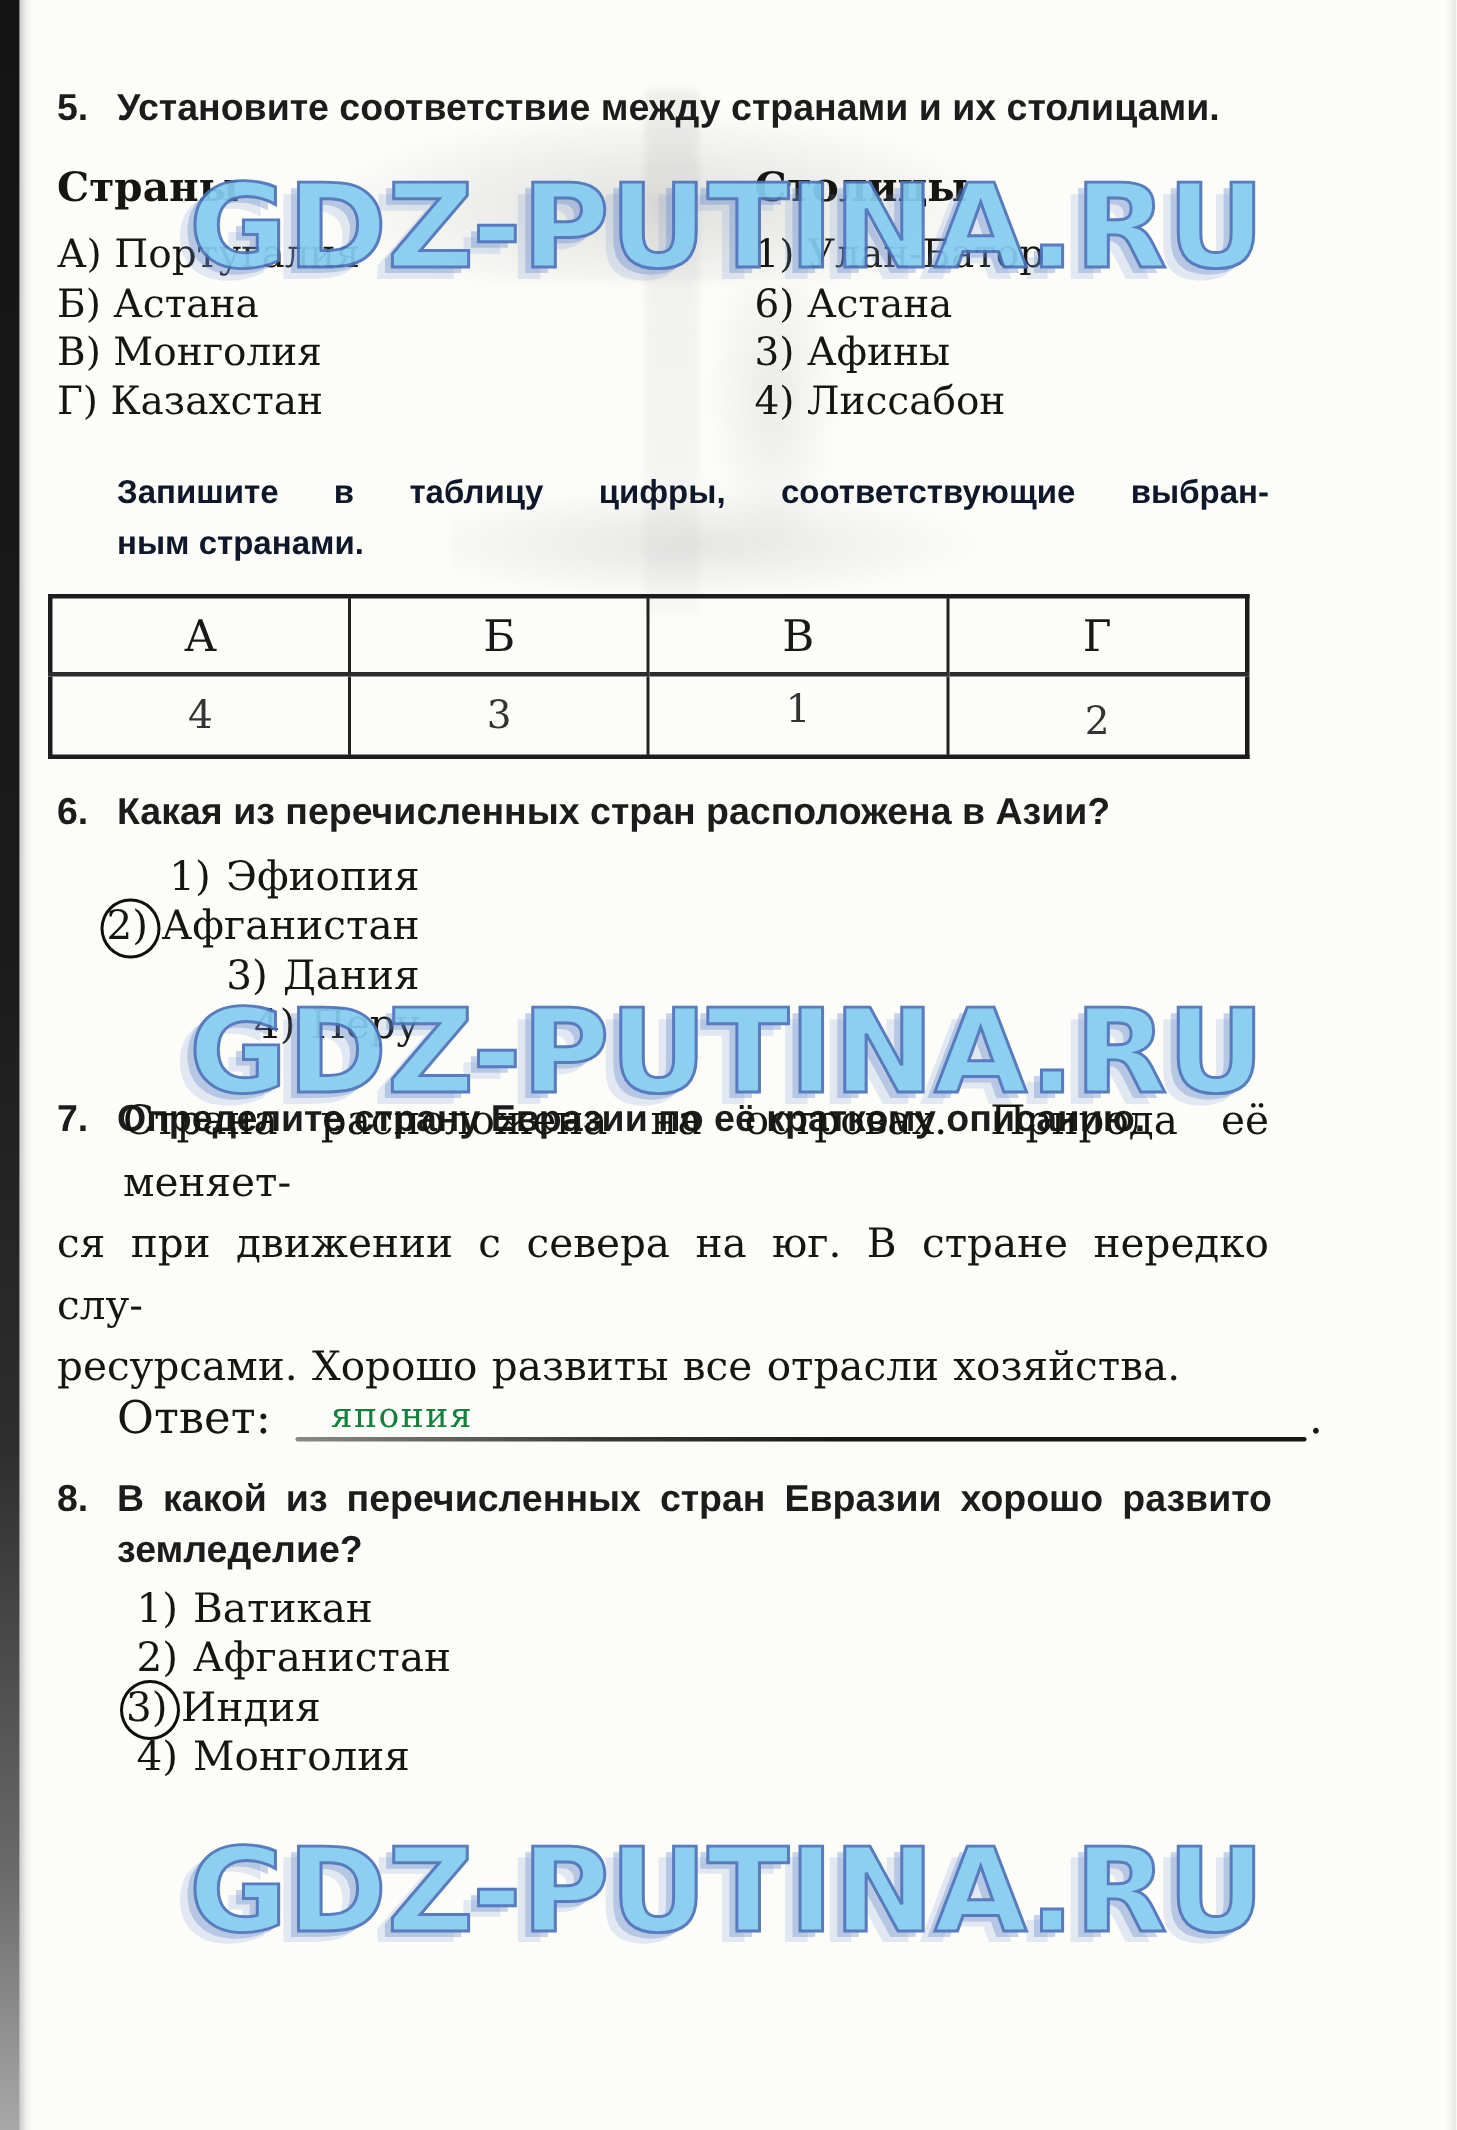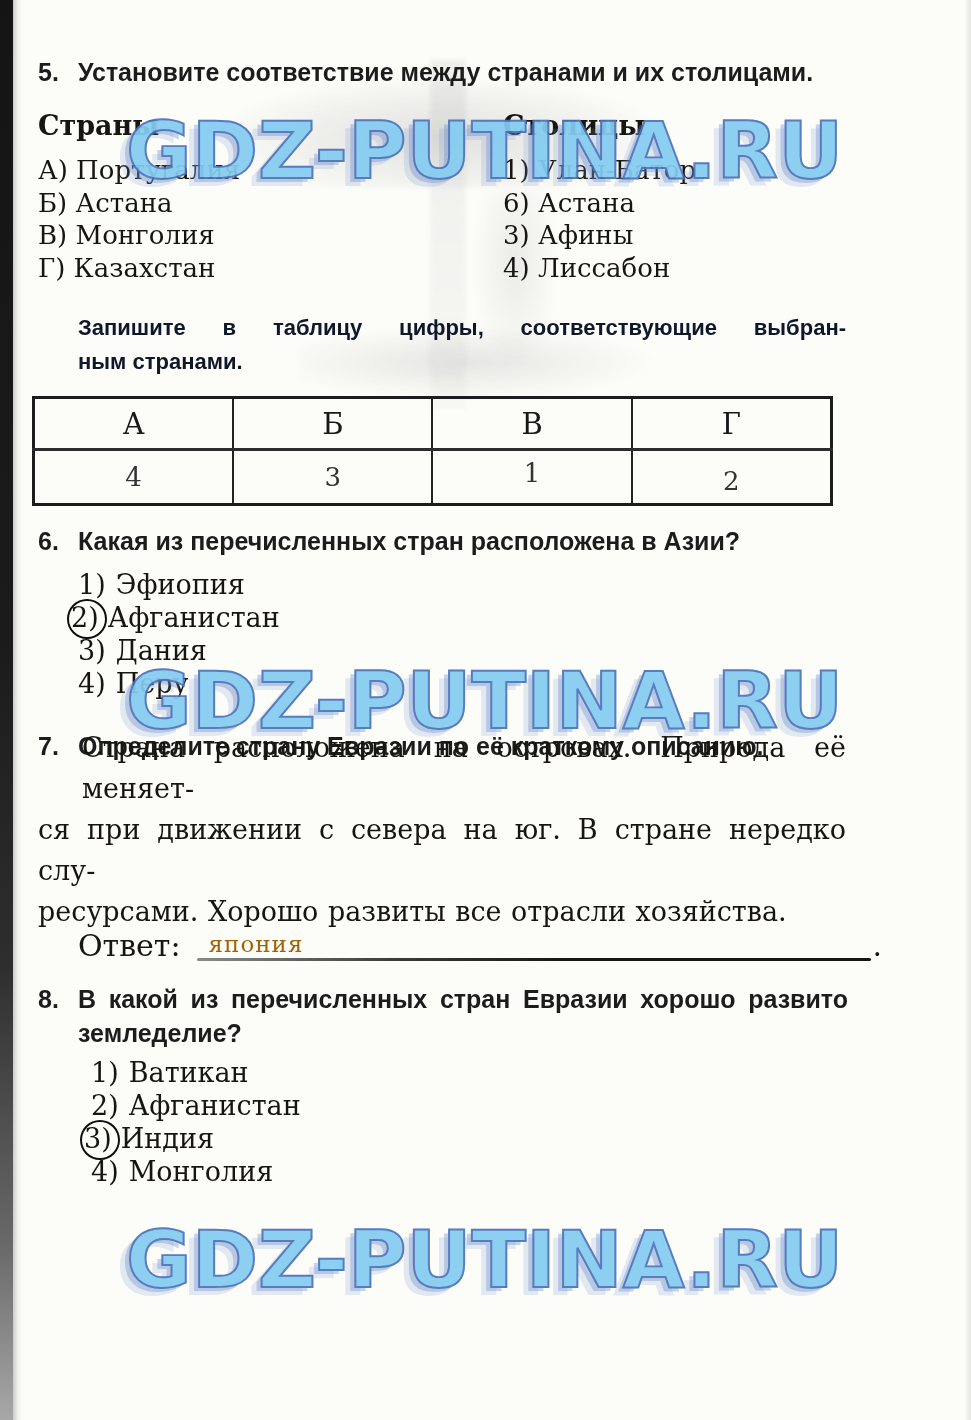--- a/index.html
+++ b/index.html
@@ -97,42 +97,42 @@
     border: 2px solid #232323;
   }
   .ans-table tr.hdr td { height: 47px; font-size: 29px; color: #181818; border-bottom: 3px solid #2c2c2c; }
   .ans-table tr.val td { height: 50px; font-size: 26px; color: #333333; }
   .tv { position: relative; display: inline-block; }
   .tv.up { top: -4px; }
   .tv.down { top: 4px; }
 
   
   .options { position: absolute; left: 78px; }
-  #q6-options { top: 568px; }
+  #q6-options { top: 568px; text-align: right; }
   #q8-options { top: 1056px; margin-left: 13px; }
   .option { font-size: 27px; line-height: 33px; height: 33px; white-space: nowrap; }
   .opt-num { display: inline-block; margin-right: 10px; }
   .opt-num.circled {
     border: 2.5px solid #0e0e0e; border-radius: 50%;
     padding: 0 6px 3px 2px; margin: -4px 1px -4px -11px;
   }
 
   
   #q7-desc { position: absolute; top: 727px; left: 38px; width: 808px; }
   .d-line { font-size: 27px; line-height: 41px; word-spacing: 1px; }
   .d-line.jl { text-align: justify; text-align-last: justify; }
   .d-line.first { padding-left: 44px; box-sizing: border-box; }
 
   
   #answer-row { position: absolute; top: 925px; left: 78px; width: 804px; display: flex; align-items: flex-end; }
   .ans-label { font-size: 30px; line-height: 42px; flex: 0 0 auto; }
   .ans-line { flex: 1 1 auto; position: relative; height: 42px; margin-left: 16px; }
   .ans-rule { position: absolute; left: 0; right: 0; bottom: 6px; height: 3px; border-radius: 2px;
     background: linear-gradient(90deg, #8a8a8a, #3a3a3a 30%, #161616 55%); }
-  .ans-value { position: absolute; left: 12px; bottom: 10px; font-size: 23px; color: #a16207; letter-spacing: 1px; }
+  .ans-value { position: absolute; left: 24px; bottom: 10px; font-size: 23px; color: #15803d; letter-spacing: 1px; }
   .ans-period { font-size: 30px; line-height: 42px; flex: 0 0 auto; margin-left: 1px; }
 </style>
 </head>
 <body>
 
 <div class="page">
 
   <div class="spine"></div>
   <div class="spine-fade"></div>
   <div class="right-edge"></div>

